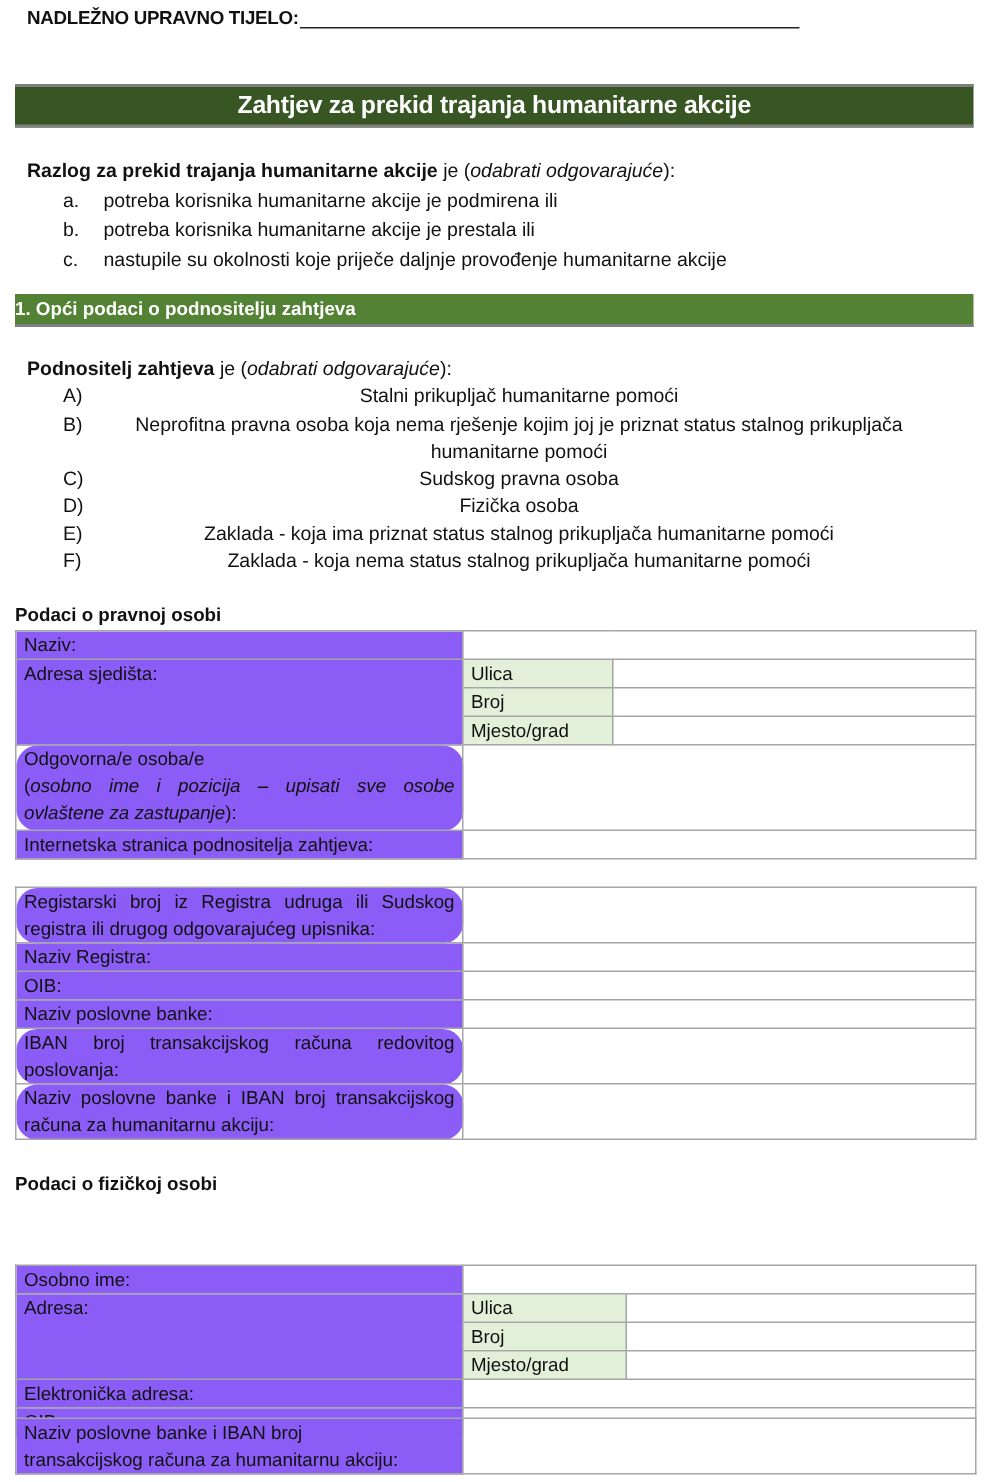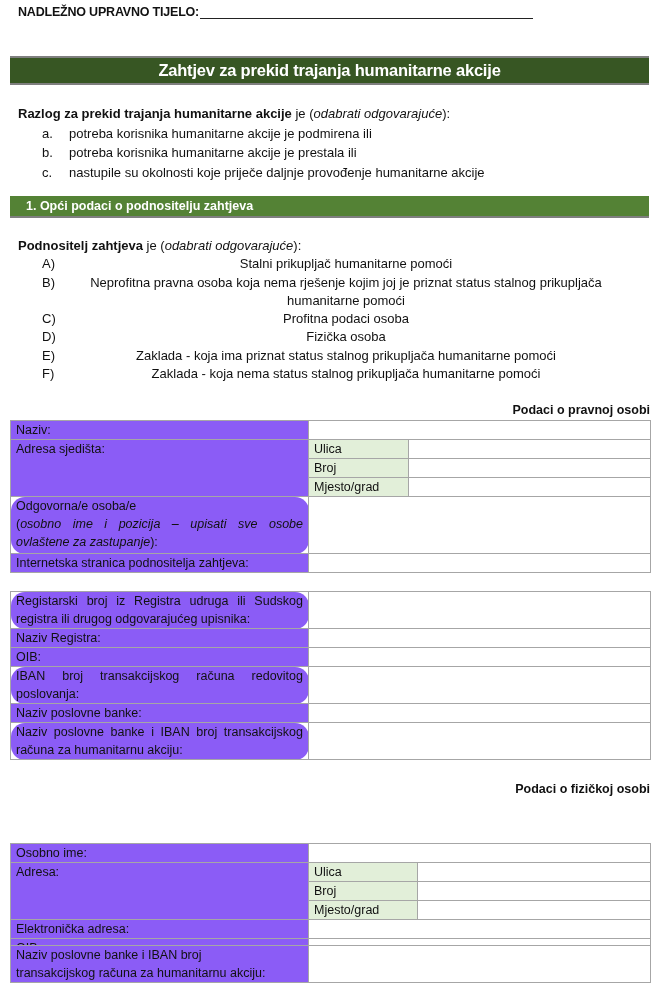--- a/index.html
+++ b/index.html
@@ -23,29 +23,29 @@
     letter-spacing: -0.2px;
   }
   .reason { left: 18px; top: 104px; font-size: 13px; line-height: 19.5px; }
   .reason .lead b { font-weight: bold; }
   .list { margin: 0; padding: 0; list-style: none; }
   .list li { display: flex; }
   .list .mk { width: 27px; padding-left: 24px; box-sizing: content-box; }
   .section {
     left: 10px; top: 196px; width: 639px; height: 22px;
     background: #548235; color: #fff; font-weight: bold; font-size: 12.5px;
-    display: flex; align-items: center; padding-left: 16px; box-sizing: border-box;
+    display: flex; align-items: center; padding-left: 0; box-sizing: border-box;
     border-bottom: 2px solid #7f7f7f;
   }
   .submitter { left: 18px; top: 237px; font-size: 13px; line-height: 18.3px; }
   .submitter .list .mk { width: 24px; padding-left: 24px; }
   .submitter .list li .tx { width: 560px; text-align: center; }
 
   .caption {
-    position: absolute; left: 10px; width: 640px; text-align: right;
+    position: absolute; left: 10px; width: 640px; text-align: left;
     font-weight: bold; font-size: 12.5px;
   }
   table.form {
     position: absolute; left: 10px; border-collapse: collapse; font-size: 12.5px;
     table-layout: fixed;
   }
   table.form td { border: 1px solid #a6a6a6; padding: 0 0 0 5px; vertical-align: top; line-height: 18px; }
   table.form td.lbl { background: #8b5cf6; width: 292px; }
   table.form td.sub { background: #e2efd9; }
   table.form td.val { background: #fff; }
@@ -97,21 +97,21 @@
     <li>
         <span class="mk">A)</span>
         <span class="tx">Stalni prikupljač humanitarne pomoći</span>
       </li>
     <li>
         <span class="mk">B)</span>
         <span class="tx">Neprofitna pravna osoba koja nema rješenje kojim joj je priznat status stalnog  prikupljača humanitarne pomoći</span>
       </li>
     <li>
         <span class="mk">C)</span>
-        <span class="tx">Profitna podaci osoba</span>
+        <span class="tx">Sudskog pravna osoba</span>
       </li>
     <li>
         <span class="mk">D)</span>
         <span class="tx">Fizička osoba</span>
       </li>
     <li>
         <span class="mk">E)</span>
         <span class="tx">Zaklada - koja ima priznat status stalnog prikupljača humanitarne pomoći</span>
       </li>
     <li>
@@ -168,28 +168,28 @@
     <td class="val"></td>
   </tr>
   <tr style="height:19px">
     <td class="lbl">Naziv Registra:</td>
     <td class="val"></td>
   </tr>
   <tr style="height:19px">
     <td class="lbl">OIB:</td>
     <td class="val"></td>
   </tr>
+  <tr style="height:19px">
+    <td class="lbl">Naziv poslovne banke:</td>
+    <td class="val"></td>
+  </tr>
   <tr style="height:37px">
     <td class="lbl just">IBAN broj transakcijskog računa redovitog poslovanja:</td>
     <td class="val"></td>
   </tr>
-  <tr style="height:19px">
-    <td class="lbl">Naziv poslovne banke:</td>
-    <td class="val"></td>
-  </tr>
   <tr style="height:37px">
     <td class="lbl just">Naziv poslovne banke i IBAN broj transakcijskog računa za humanitarnu akciju:</td>
     <td class="val"></td>
   </tr>
 </tbody>
   </table>
 
 <div class="caption" style="top:782px;">Podaci o fizičkoj osobi</div>
 <table class="form" style="top:799px; width:640px;margin-top:44px;">
   <colgroup>

